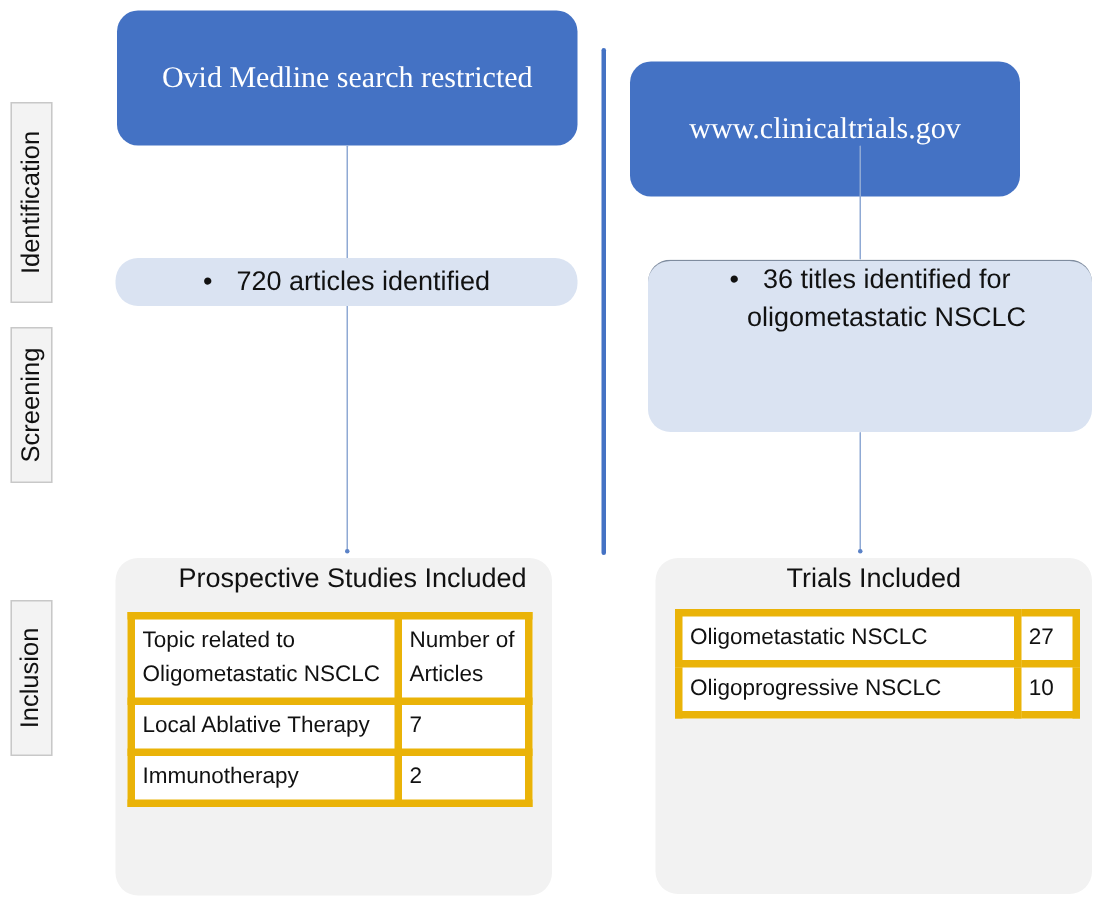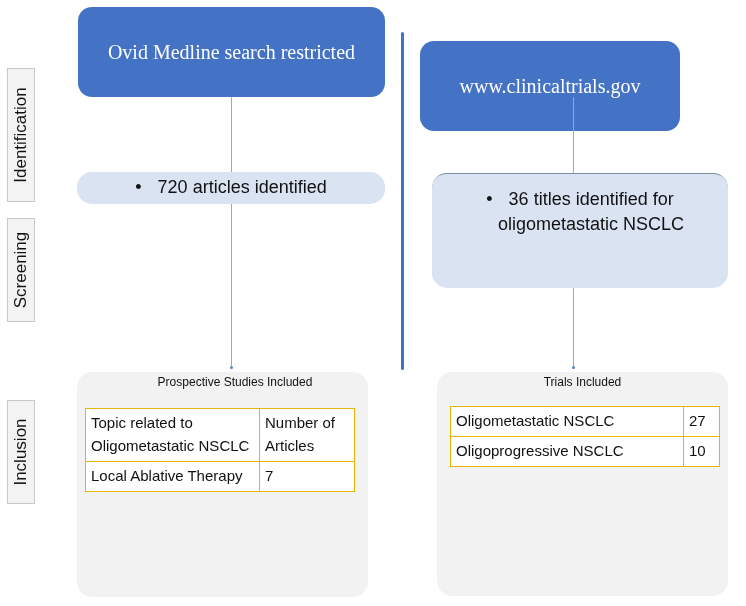--- a/index.html
+++ b/index.html
@@ -23,23 +23,23 @@
     .divider { width: 3px; background: #4472c4; }
 
     
     .screen { background: #dae3f2; font-size: 18px; line-height: 25px; }
     .screen ul { margin: 0; padding: 0; list-style: none; }
     .screen li { text-align: center; }
     .bullet { display: inline-block; margin-right: 16px; }
 
     
     .panel { background: #f2f2f2; }
-    .panel-title { text-align: center; font-size: 12px; }
+    .panel-title { text-align: center; font-size: 18px; }
     table.tbl { border-collapse: collapse; background: #ffffff; font-size: 15px; line-height: 23px; }
-    table.tbl td { border: 1px solid #eab308; vertical-align: top; padding: 2px 5px 4px 5px; }
+    table.tbl td { border: 5px solid #eab308; vertical-align: top; padding: 2px 5px 4px 5px; }
   </style>
 </head>
 <body>
 
 <div class="phase" style="left:7px; top:68px; width:28px; height:134px;">
   <span>Identification</span>
 </div>
 <div class="phase" style="left:7px; top:218px; width:28px; height:104px;">
   <span>Screening</span>
 </div>
@@ -66,40 +66,44 @@
 <div class="abs arrowdot" style="left:572px; top:366px;"></div>
 
 <div class="abs screen" style="left:77px; top:172px; width:308px; height:32px; padding-top:3px;">
   <ul>
     <li>
       <span class="bullet">•</span><span>720 articles identified</span>
     </li>
   </ul>
 </div>
 
-<div class="abs screen" style="left:432px; top:173px; width:296px; height:115px; padding-top:13px; border-top:1px solid #7f8c9f;">
+<div class="abs screen" style="left:432px; top:173px; width:296px; height:115px; padding-top:0; border-top:1px solid #7f8c9f;">
   <ul>
     <li>
       <span class="bullet">•</span><span>36 titles identified for</span>
       <div style="padding-left:22px;">oligometastatic NSCLC</div>
     </li>
   </ul>
 </div>
 
 <div class="abs panel" style="left:77px; top:372px; width:291px; height:225px;">
   <div class="panel-title" style="padding:3px 0 0 25px;">Prospective Studies Included</div>
   <table class="tbl" style="position:absolute; left:8px; top:36px; width:270px;">
     <tbody>
         <tr>
       <td style="width:163px;">Topic related to Oligometastatic NSCLC</td>
       <td>Number of Articles</td>
     </tr>
     <tr>
       <td>Local Ablative Therapy</td>
       <td>7</td>
+    </tr>
+    <tr>
+      <td>Immunotherapy</td>
+      <td>2</td>
     </tr>
   </tbody>
     </table>
 </div>
 
 <div class="abs panel" style="left:437px; top:372px; width:291px; height:224px;">
   <div class="panel-title" style="padding-top:3px;">Trials Included</div>
   <table class="tbl" style="position:absolute; left:13px; top:34px; width:270px;">
     <tbody>
     <tr>

